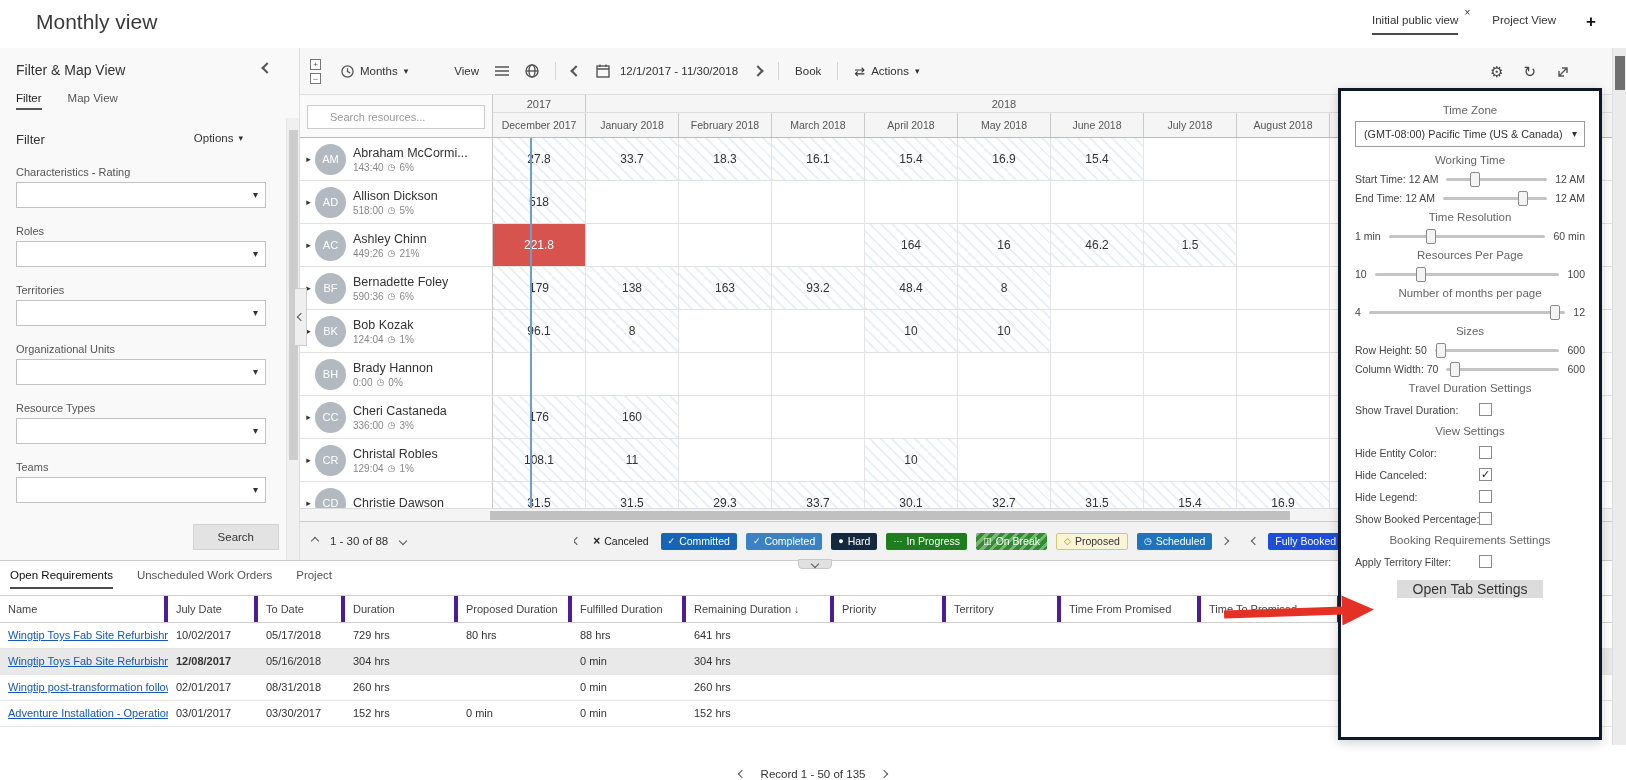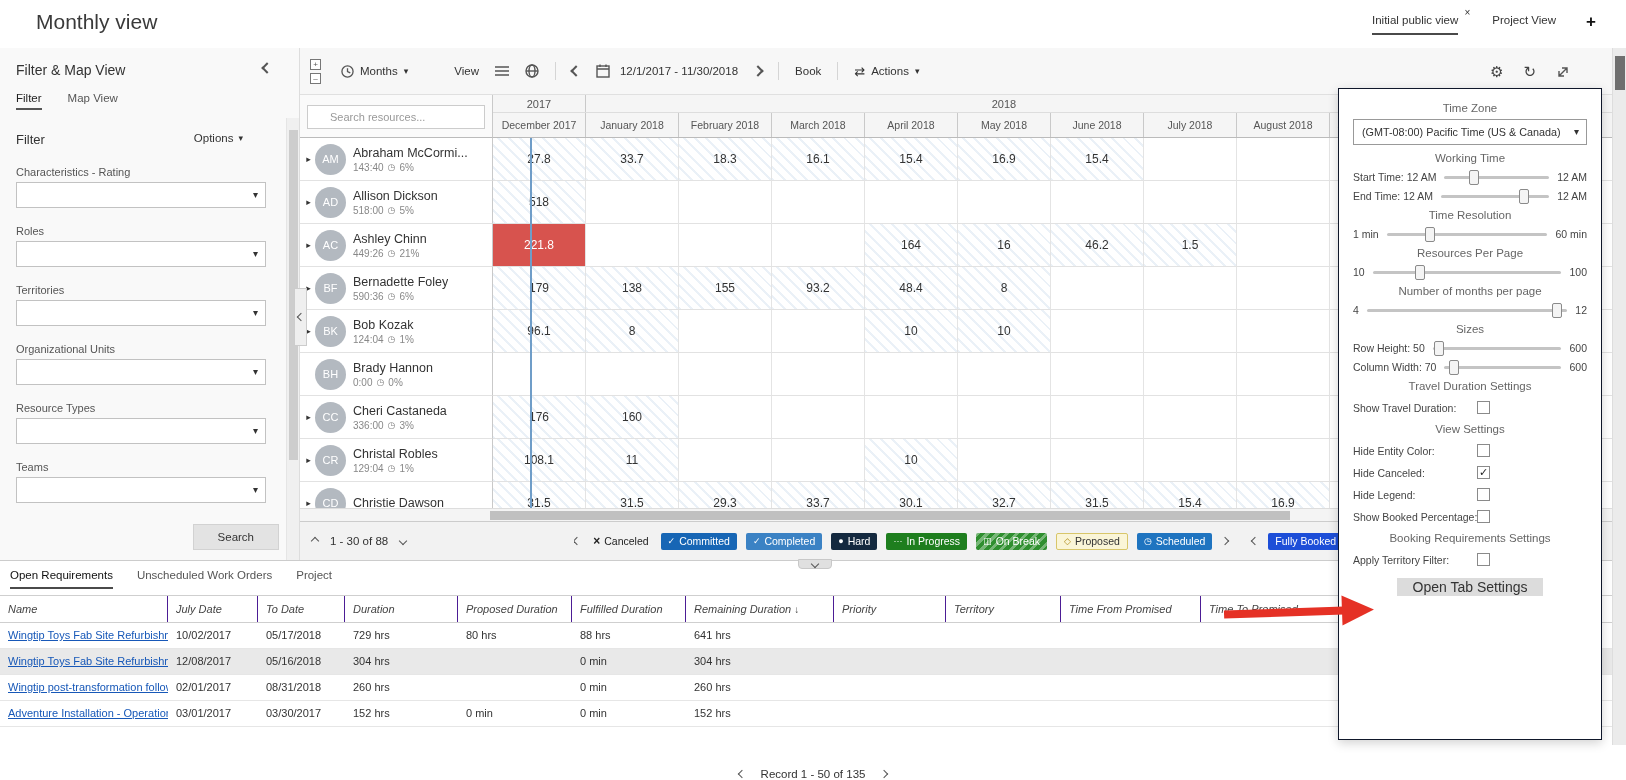--- a/index.html
+++ b/index.html
@@ -97,21 +97,21 @@
   .badge.hard { background:#14293f; }
   .badge.inprogress { background:#1e7e1e; }
   .badge.onbreak { background:#2f8f2f; background-image:repeating-linear-gradient(135deg, rgba(255,255,255,0.35) 0 3px, transparent 3px 7px); }
   .badge.proposed { background:#faf5d7; color:#333; border:1px solid #d8c66a; }
   .badge.proposed .b-ic { color:#b08d1e; }
   .badge.scheduled { background:#1f74c0; }
   .badge.fullybooked { background:#1d4ed8;align-items:center; }
   .badge.partialbooked { background:#2c7cce; }
 
   
-  .spanel { position:absolute; left:1338px; top:88px; width:264px; height:652px; background:#fff; border:1px solid #0f172a; box-shadow:0 3px 10px rgba(0,0,0,0.18); z-index:50; padding:6px 14px 10px 14px; overflow:hidden; }
+  .spanel { position:absolute; left:1338px; top:88px; width:264px; height:652px; background:#fff; border:3px solid #0f172a; box-shadow:0 3px 10px rgba(0,0,0,0.18); z-index:50; padding:6px 14px 10px 14px; overflow:hidden; }
   .sp-title { text-align:center; font-size:11.5px; color:#666; margin:7px 0 5px; }
   .sp-dd { height:26px; border:1px solid #999; position:relative; font-size:10.8px; color:#333; padding:6px 20px 0 8px; white-space:nowrap; overflow:hidden; cursor:pointer; background:#fff; }
   .sp-sliderrow { display:flex; align-items:center; margin:7px 0; font-size:10.5px; color:#444; }
   .sp-sliderrow .lbl { white-space:nowrap; }
   .sp-track { flex:1; height:3px; background:#c4c4c4; margin:0 8px; position:relative; border-radius:2px; cursor:pointer; }
   .sp-thumb { position:absolute; top:-6px; width:10px; height:15px; background:#f4f4f4; border:1px solid #8a8a8a; border-radius:2px; cursor:pointer; }
   .sp-checkrow { display:flex; align-items:center; margin:9px 0; font-size:10.5px; color:#444; }
   .sp-checkrow .lbl { width:124px; white-space:nowrap; }
   .sp-cb { width:13px; height:13px; border:1px solid #8a8a8a; background:#fff; font-size:11px; line-height:11px; text-align:center; color:#222; cursor:pointer; }
   .sp-btn { display:block; margin:12px auto 0; background:#dcdcdc; border:none; font-size:14px; color:#333; padding:1px 16px; font-family:inherit; cursor:pointer; }
@@ -121,21 +121,21 @@
   .vthumb { position:absolute; left:2px; top:8px; width:10px; height:34px; background:#6f6f6f; }
 
   
   .bpanel { position:absolute; left:0; top:560px; width:1626px; height:232px; background:#fff; border-top:1px solid #ccc; }
   .bp-handle { position:absolute; left:798px; top:-2px; width:34px; height:10px; background:#e0e0e0; border:1px solid #c8c8c8; border-radius:0 0 4px 4px; display:flex; align-items:center; justify-content:center; cursor:pointer; }
   .bp-tabs { position:absolute; left:10px; top:8px; display:flex; gap:24px; font-size:11.5px; color:#555; }
   .bp-tab { padding-bottom:6px; cursor:pointer; }
   .bp-tab.active { color:#111; border-bottom:2px solid #4a4a4a; }
   .bp-table { position:absolute; left:0; top:34px; width:1626px; }
   .bp-hrow { display:flex; height:28px; border-top:1px solid #cfcfcf; border-bottom:1px solid #cfcfcf; background:#fff; }
-  .bp-hcell { font-size:11px; color:#444; padding:7px 8px 0 8px; border-right:1px solid #4c1d95; white-space:nowrap; overflow:hidden; cursor:pointer;font-style:italic; }
+  .bp-hcell { font-size:11px; color:#444; padding:7px 8px 0 8px; border-right:4px solid #4c1d95; white-space:nowrap; overflow:hidden; cursor:pointer; }
   .sort-ic { font-size:10px; margin-left:3px; }
   .bp-row { display:flex; height:26px; border-bottom:1px solid #e6e6e6; font-size:11px; color:#333; cursor:pointer; }
   .bp-row.selected { background:#e9e9e9; }
   .bp-cell { padding:6px 8px 0 8px; white-space:nowrap; overflow:hidden; }
   .bp-cell.link { color:#1758b8; text-decoration:underline; }
   .bp-footer { position:absolute; left:0; width:1626px; bottom:12px; display:flex; justify-content:center; align-items:center; gap:16px; font-size:11.5px; color:#333; }
   .bp-footer .chev { cursor:pointer; }
 
   
   .red-arrow { position:absolute; left:1224px; top:597px; width:150px; height:30px; z-index:60; transform:rotate(-2deg); pointer-events:none; }
@@ -373,21 +373,21 @@
               <div class="res-name">Bernadette Foley</div>
               <div class="res-sub">
                 <span>590:36</span>
                 <span class="mini-clock">◷</span>
                 <span>6%</span>
               </div>
             </span>
           </div>
           <div class="cell hatch">179</div>
           <div class="cell hatch">138</div>
-          <div class="cell hatch">155</div>
+          <div class="cell hatch">163</div>
           <div class="cell hatch">93.2</div>
           <div class="cell hatch">48.4</div>
           <div class="cell hatch">8</div>
           <div class="cell"></div>
           <div class="cell"></div>
           <div class="cell"></div>
           <div class="cell"></div>
           <div class="cell filler"></div>
         </div>
         <div class="g-row">
@@ -604,21 +604,21 @@
             <div class="bp-cell" style="flex: 0 0 114px;">80 hrs</div>
             <div class="bp-cell" style="flex: 0 0 114px;">88 hrs</div>
             <div class="bp-cell" style="flex: 0 0 148px;">641 hrs</div>
             <div class="bp-cell" style="flex: 0 0 112px;"></div>
             <div class="bp-cell" style="flex: 0 0 115px;"></div>
             <div class="bp-cell" style="flex: 0 0 140px;"></div>
             <div class="bp-cell" style="flex: 0 0 140px;"></div>
           </div>
           <div class="bp-row selected">
             <div class="bp-cell link" style="flex: 0 0 168px;">Wingtip Toys Fab Site Refurbishme...</div>
-            <div class="bp-cell" style="flex: 0 0 90px;">12/08/2017</div>
+            <div class="bp-cell" style="flex: 0 0 90px; font-weight: bold;">12/08/2017</div>
             <div class="bp-cell" style="flex: 0 0 87px;">05/16/2018</div>
             <div class="bp-cell" style="flex: 0 0 113px;">304 hrs</div>
             <div class="bp-cell" style="flex: 0 0 114px;"></div>
             <div class="bp-cell" style="flex: 0 0 114px;">0 min</div>
             <div class="bp-cell" style="flex: 0 0 148px;">304 hrs</div>
             <div class="bp-cell" style="flex: 0 0 112px;"></div>
             <div class="bp-cell" style="flex: 0 0 115px;"></div>
             <div class="bp-cell" style="flex: 0 0 140px;"></div>
             <div class="bp-cell" style="flex: 0 0 140px;"></div>
           </div>

